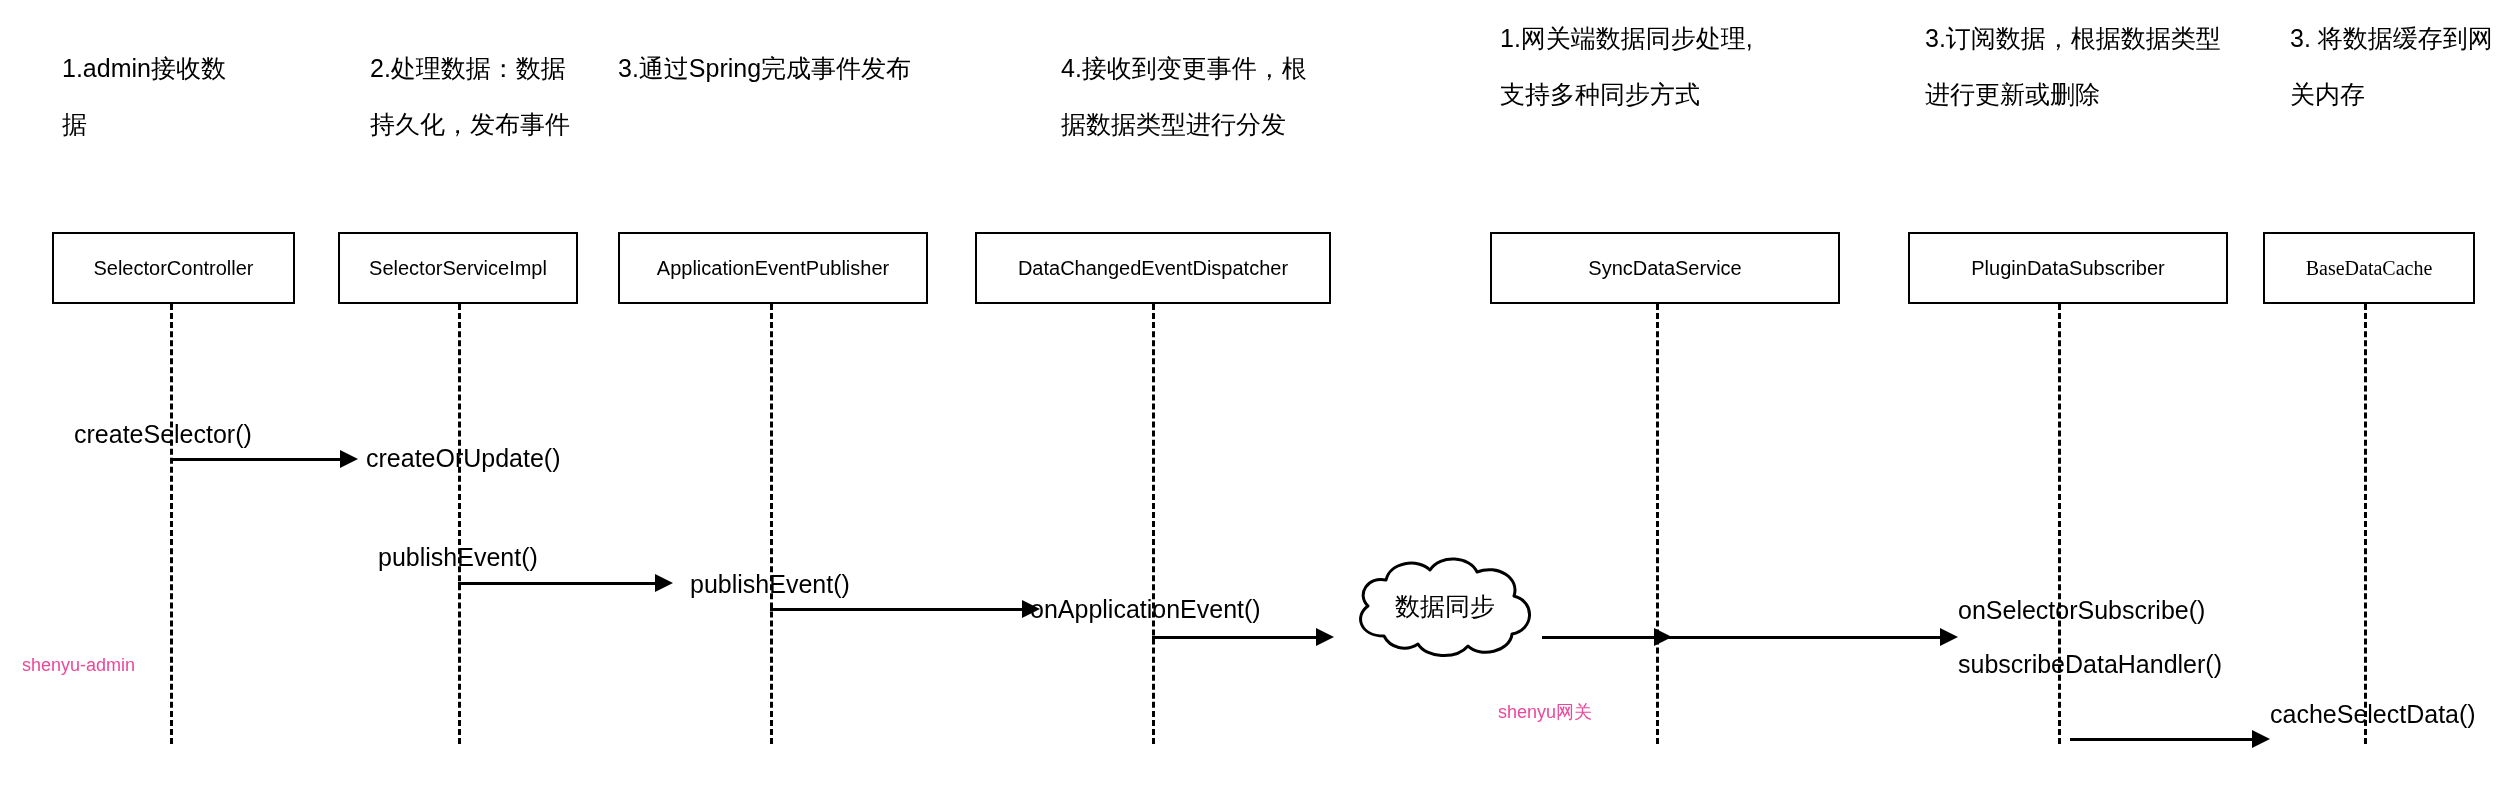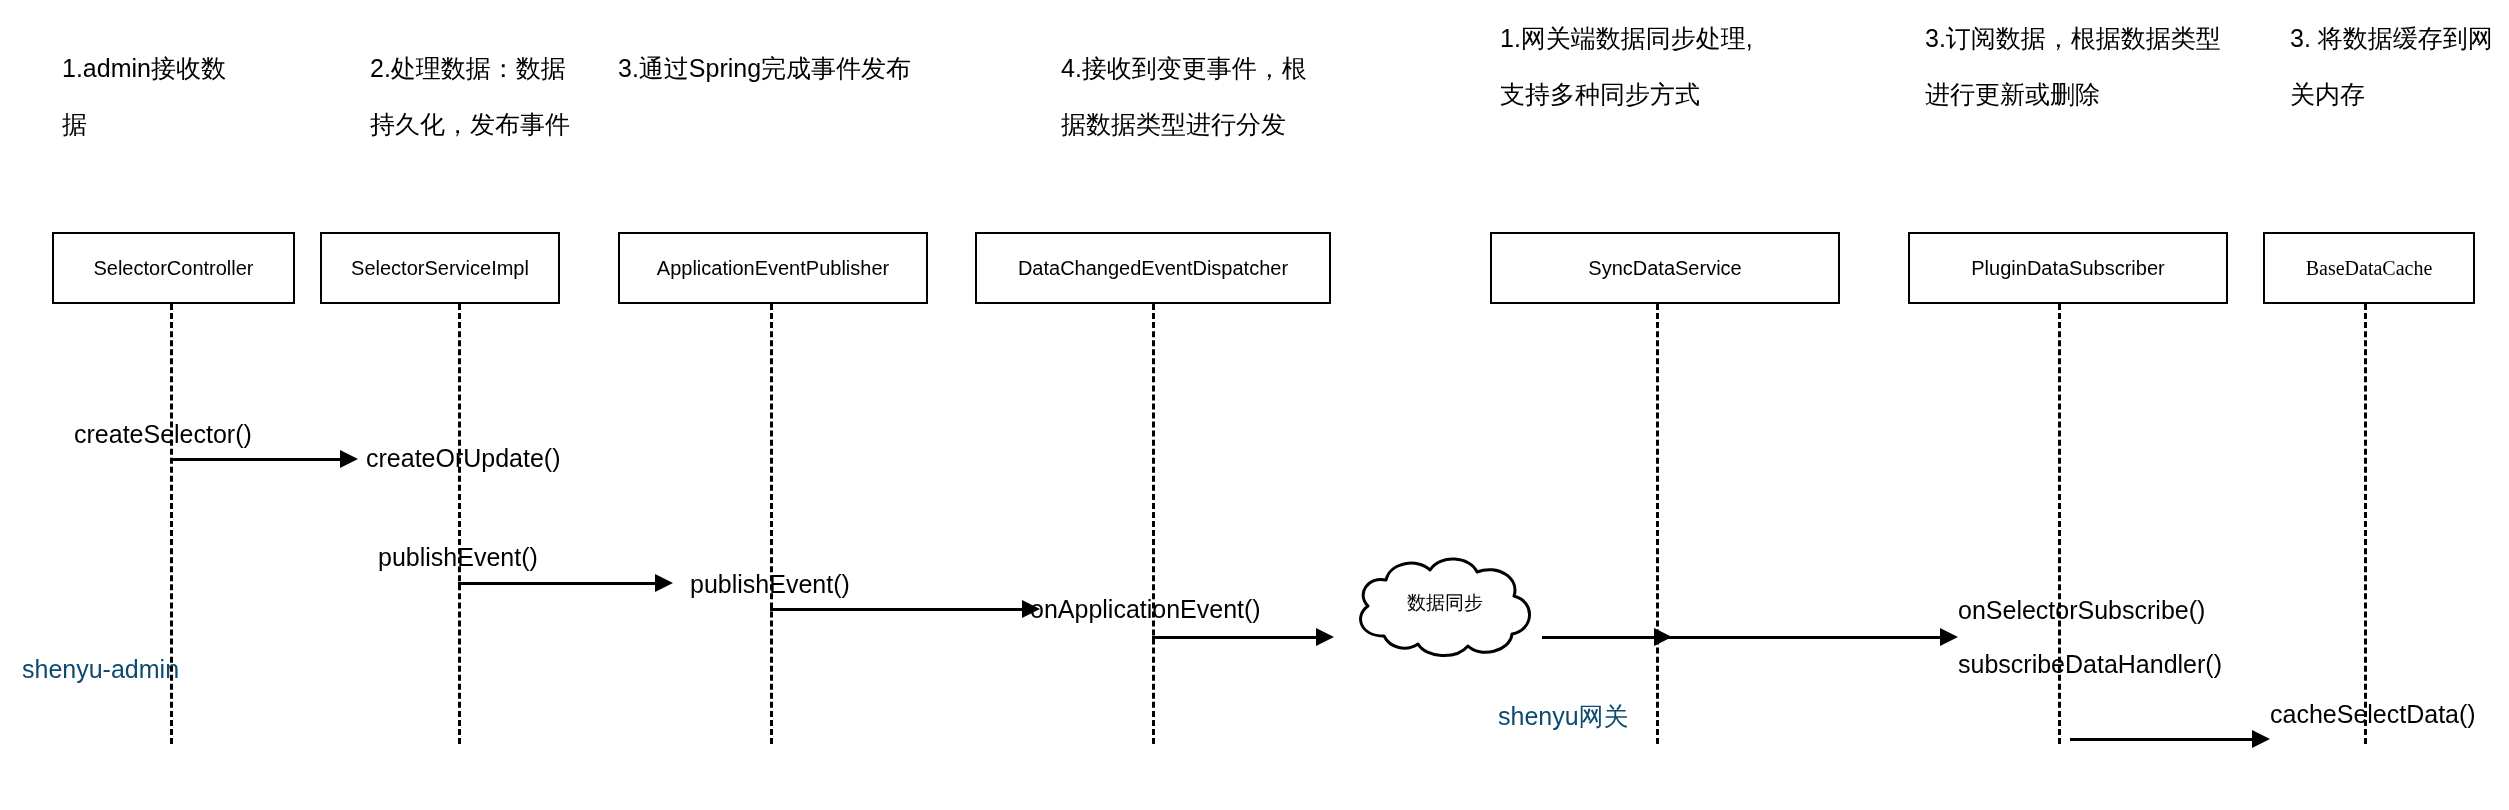--- a/index.html
+++ b/index.html
@@ -60,29 +60,29 @@
     position:absolute;
     top:2px;
     width:0; height:0;
     border-top:9px solid transparent;
     border-bottom:9px solid transparent;
     border-left:18px solid #000;
   }
 
   .region-label {
     position:absolute;
-    font-size:25px;
-    color:#0c4a6e;
+    font-size:18px;
+    color:#ec4899;
     white-space:nowrap;
   }
 
   .cloud { position:absolute; }
   .cloud-text {
     position:absolute;
-    font-size:19px;
+    font-size:25px;
     color:#000;
     white-space:nowrap;
     text-align:center;
   }
 </style>
 </head>
 <body>
 
 <div id="stage">
 
@@ -94,21 +94,21 @@
   <div class="note" style="left:1040px; top:40px; width:320px;margin-left:21px;">4.接收到变更事件，根
 据数据类型进行分发</div>
   <div class="note" style="left:1500px; top:10px; width:350px;">1.网关端数据同步处理,
 支持多种同步方式</div>
   <div class="note" style="left:1925px; top:10px; width:350px;">3.订阅数据，根据数据类型
 进行更新或删除</div>
   <div class="note" style="left:2290px; top:10px; width:250px;">3. 将数据缓存到网
 关内存</div>
 
   <div class="participant" style="left:52px; width:243px;">SelectorController</div>
-  <div class="participant" style="left:320px; width:240px;">SelectorServiceImpl</div>
+  <div class="participant" style="left:338px; width:240px;">SelectorServiceImpl</div>
   <div class="participant" style="left:618px; width:310px;">ApplicationEventPublisher</div>
   <div class="participant" style="left:975px; width:356px;">DataChangedEventDispatcher</div>
   <div class="participant" style="left:1490px; width:350px;">SyncDataService</div>
   <div class="participant" style="left:1908px; width:320px;">PluginDataSubscriber</div>
   <div class="participant" style="left:2263px; width:212px;font-family:Liberation Serif, serif;">BaseDataCache</div>
 
   <div class="lifeline" style="left:170px; height:440px;"></div>
   <div class="lifeline" style="left:458px; height:440px;"></div>
   <div class="lifeline" style="left:770px; height:440px;"></div>
   <div class="lifeline" style="left:1152px; height:440px;"></div>

